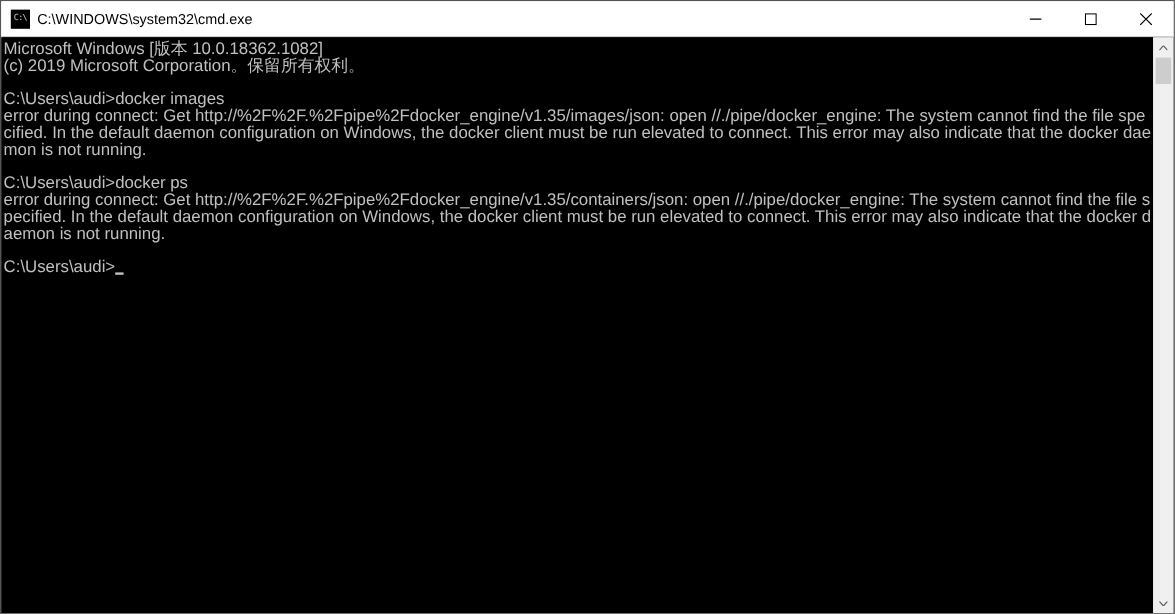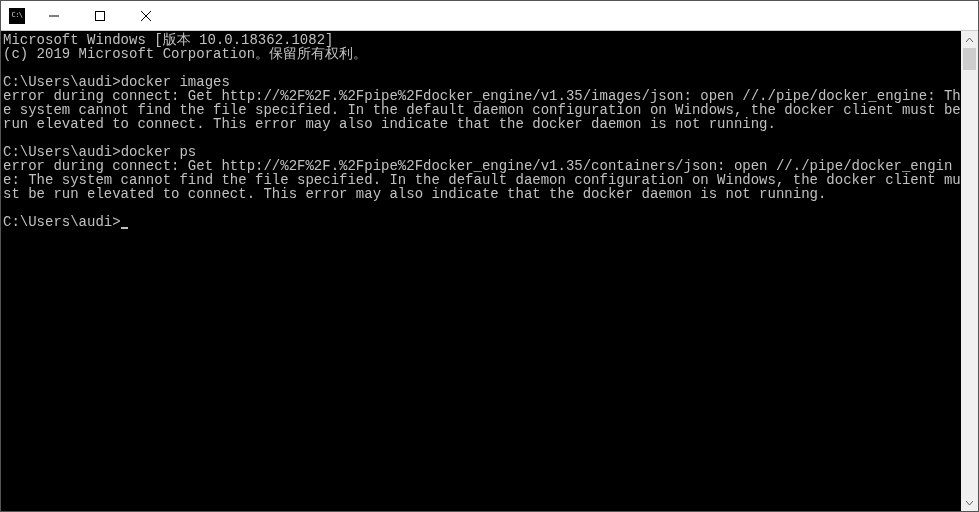--- a/index.html
+++ b/index.html
@@ -61,21 +61,21 @@
     .console-wrap {
       flex: 1;
       display: flex;
       background: #000;
       overflow: hidden;
     }
     .console {
       flex: 1;
       background: #000;
       color: #c0c0c0;
-      font-family: Liberation Mono, monospace;
+      font-family: Liberation Sans, sans-serif;
       font-size: 14px;
       line-height: 14px;
       padding: 2px 0 0 2px;
       white-space: pre-wrap;
       word-break: break-all;
       overflow: hidden;
     }
     .scrollbar {
       width: 17px;
       background: #f0f0f0;
@@ -111,20 +111,21 @@
       background: #c0c0c0;
       vertical-align: bottom;
       margin-bottom: 0px;
     }
   </style>
 </head>
 <body>
 
 <div class="titlebar">
   <div class="title-icon">C:\</div>
+  <div class="title-text">C:\WINDOWS\system32\cmd.exe</div>
   <div class="window-controls">
     <button class="window-btn">
       <svg width="10" height="10">
           <line x1="0" y1="5" x2="10" y2="5" stroke="#000" stroke-width="1"></line>
         </svg>
     </button>
     <button class="window-btn">
       <svg width="10" height="10">
           <rect x="0.5" y="0.5" width="9" height="9" stroke="#000" fill="none" stroke-width="1"></rect>
         </svg>

